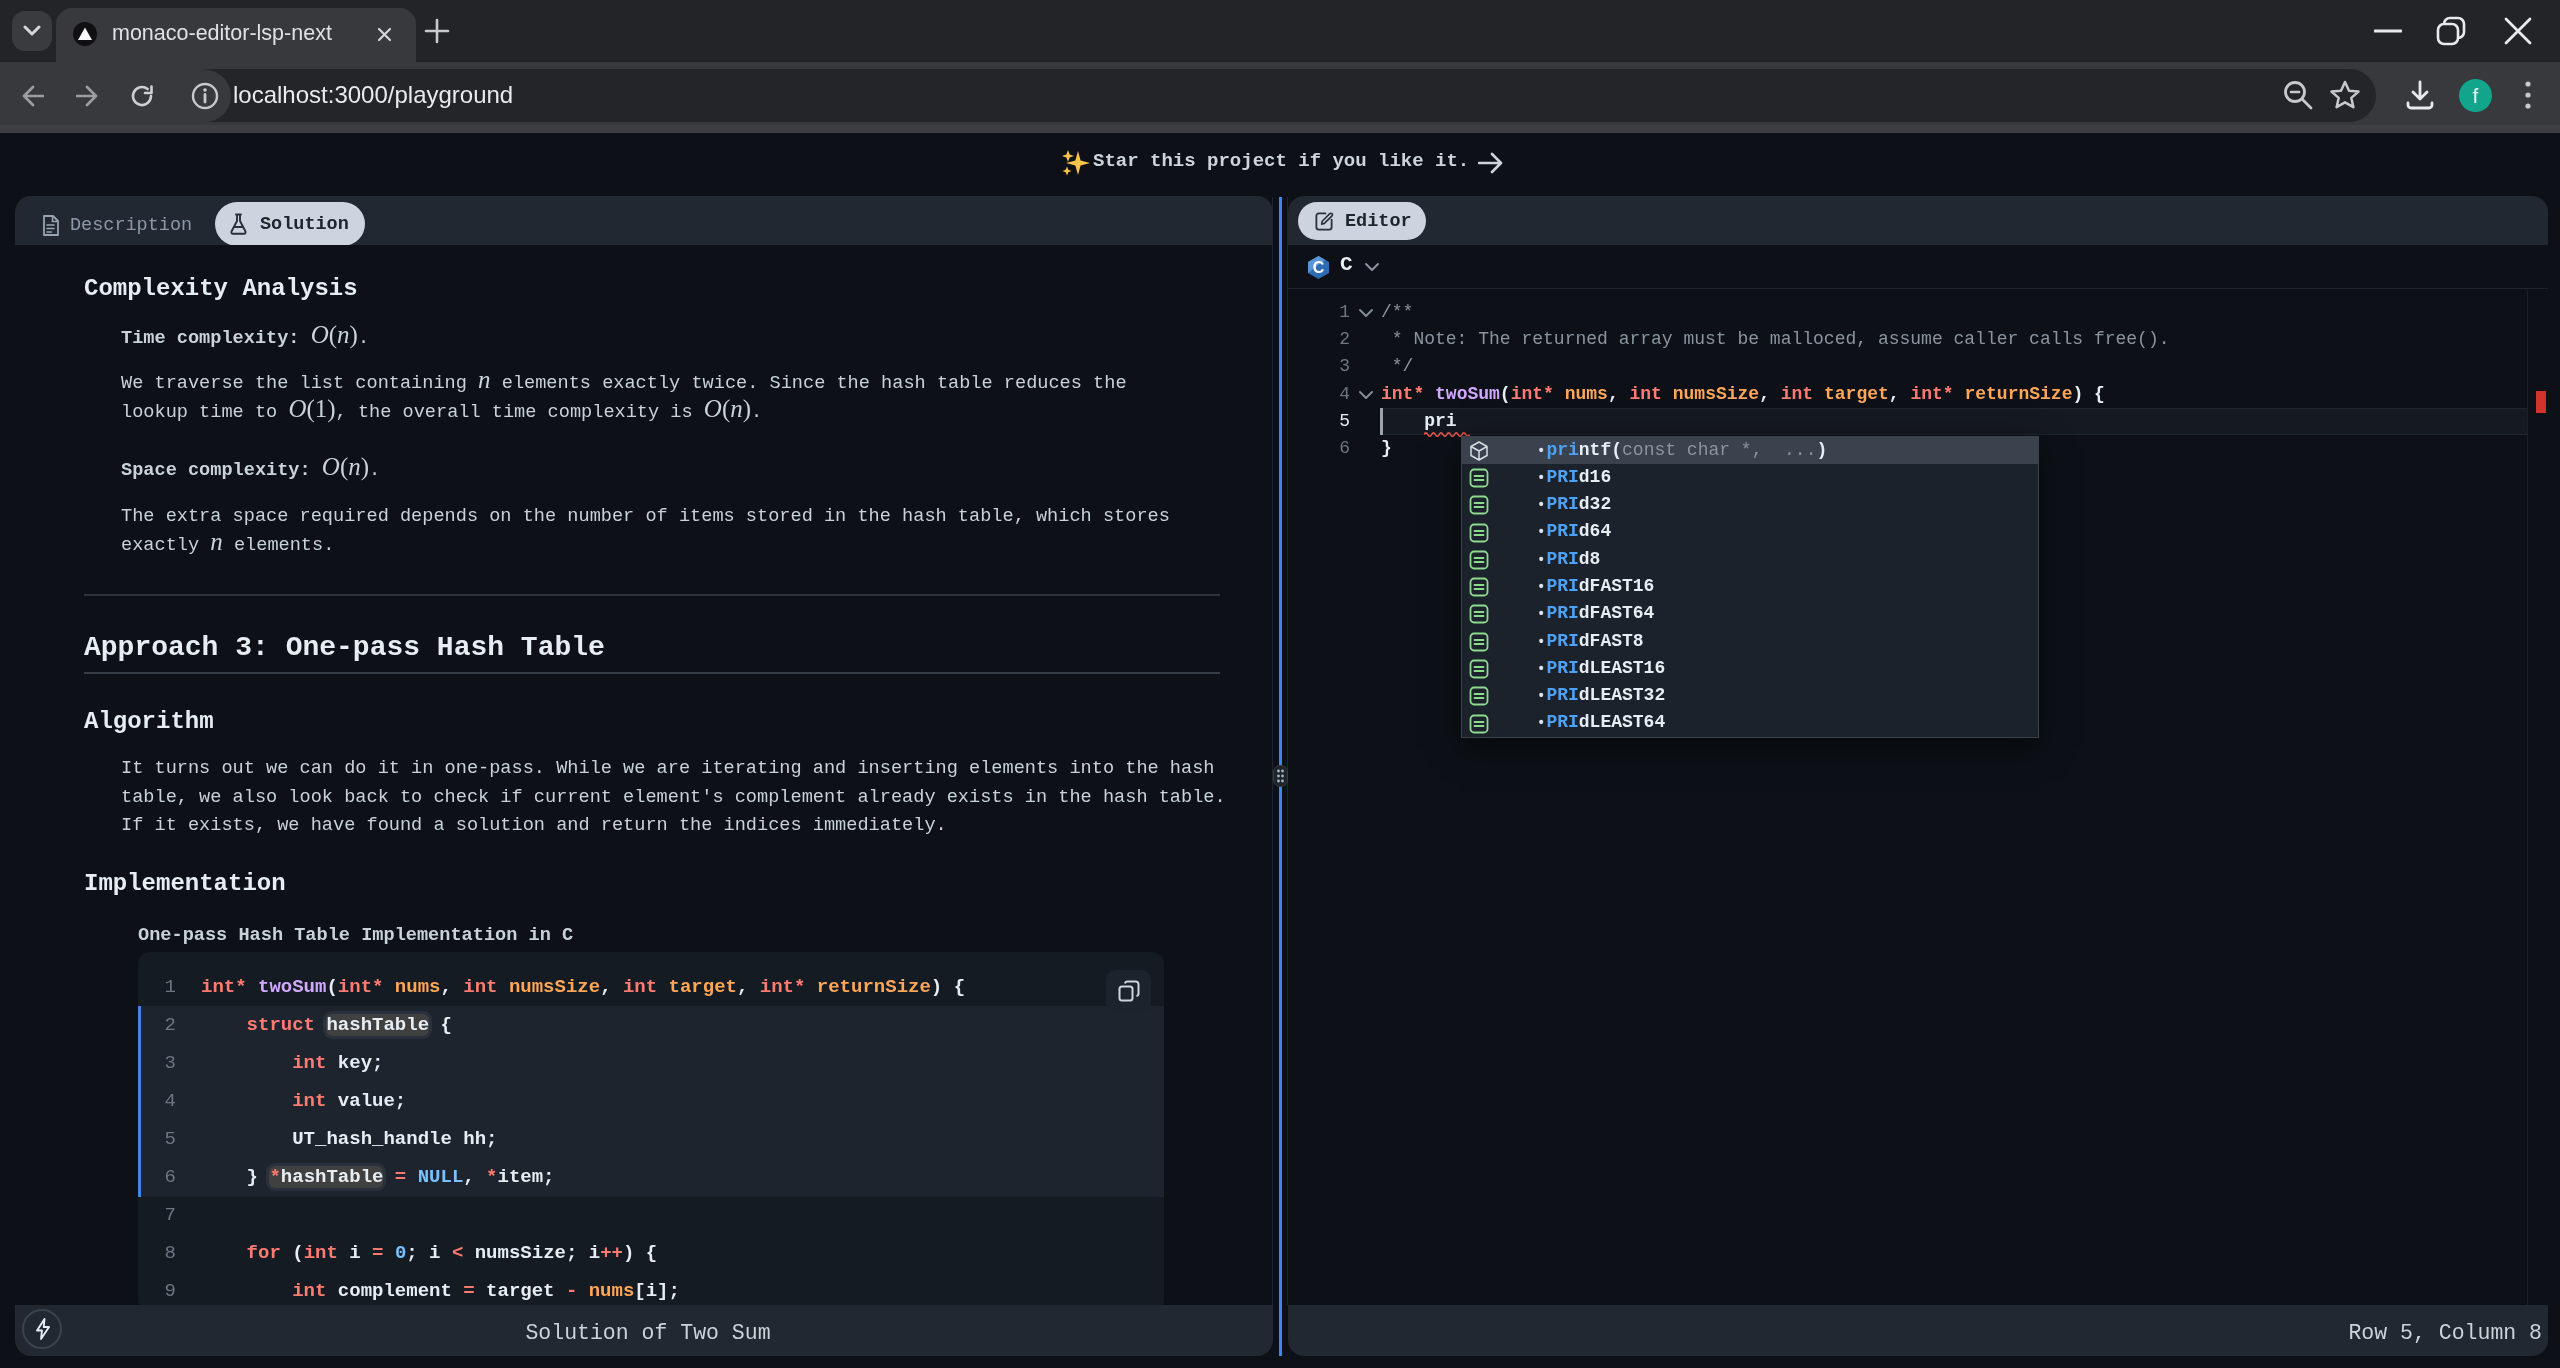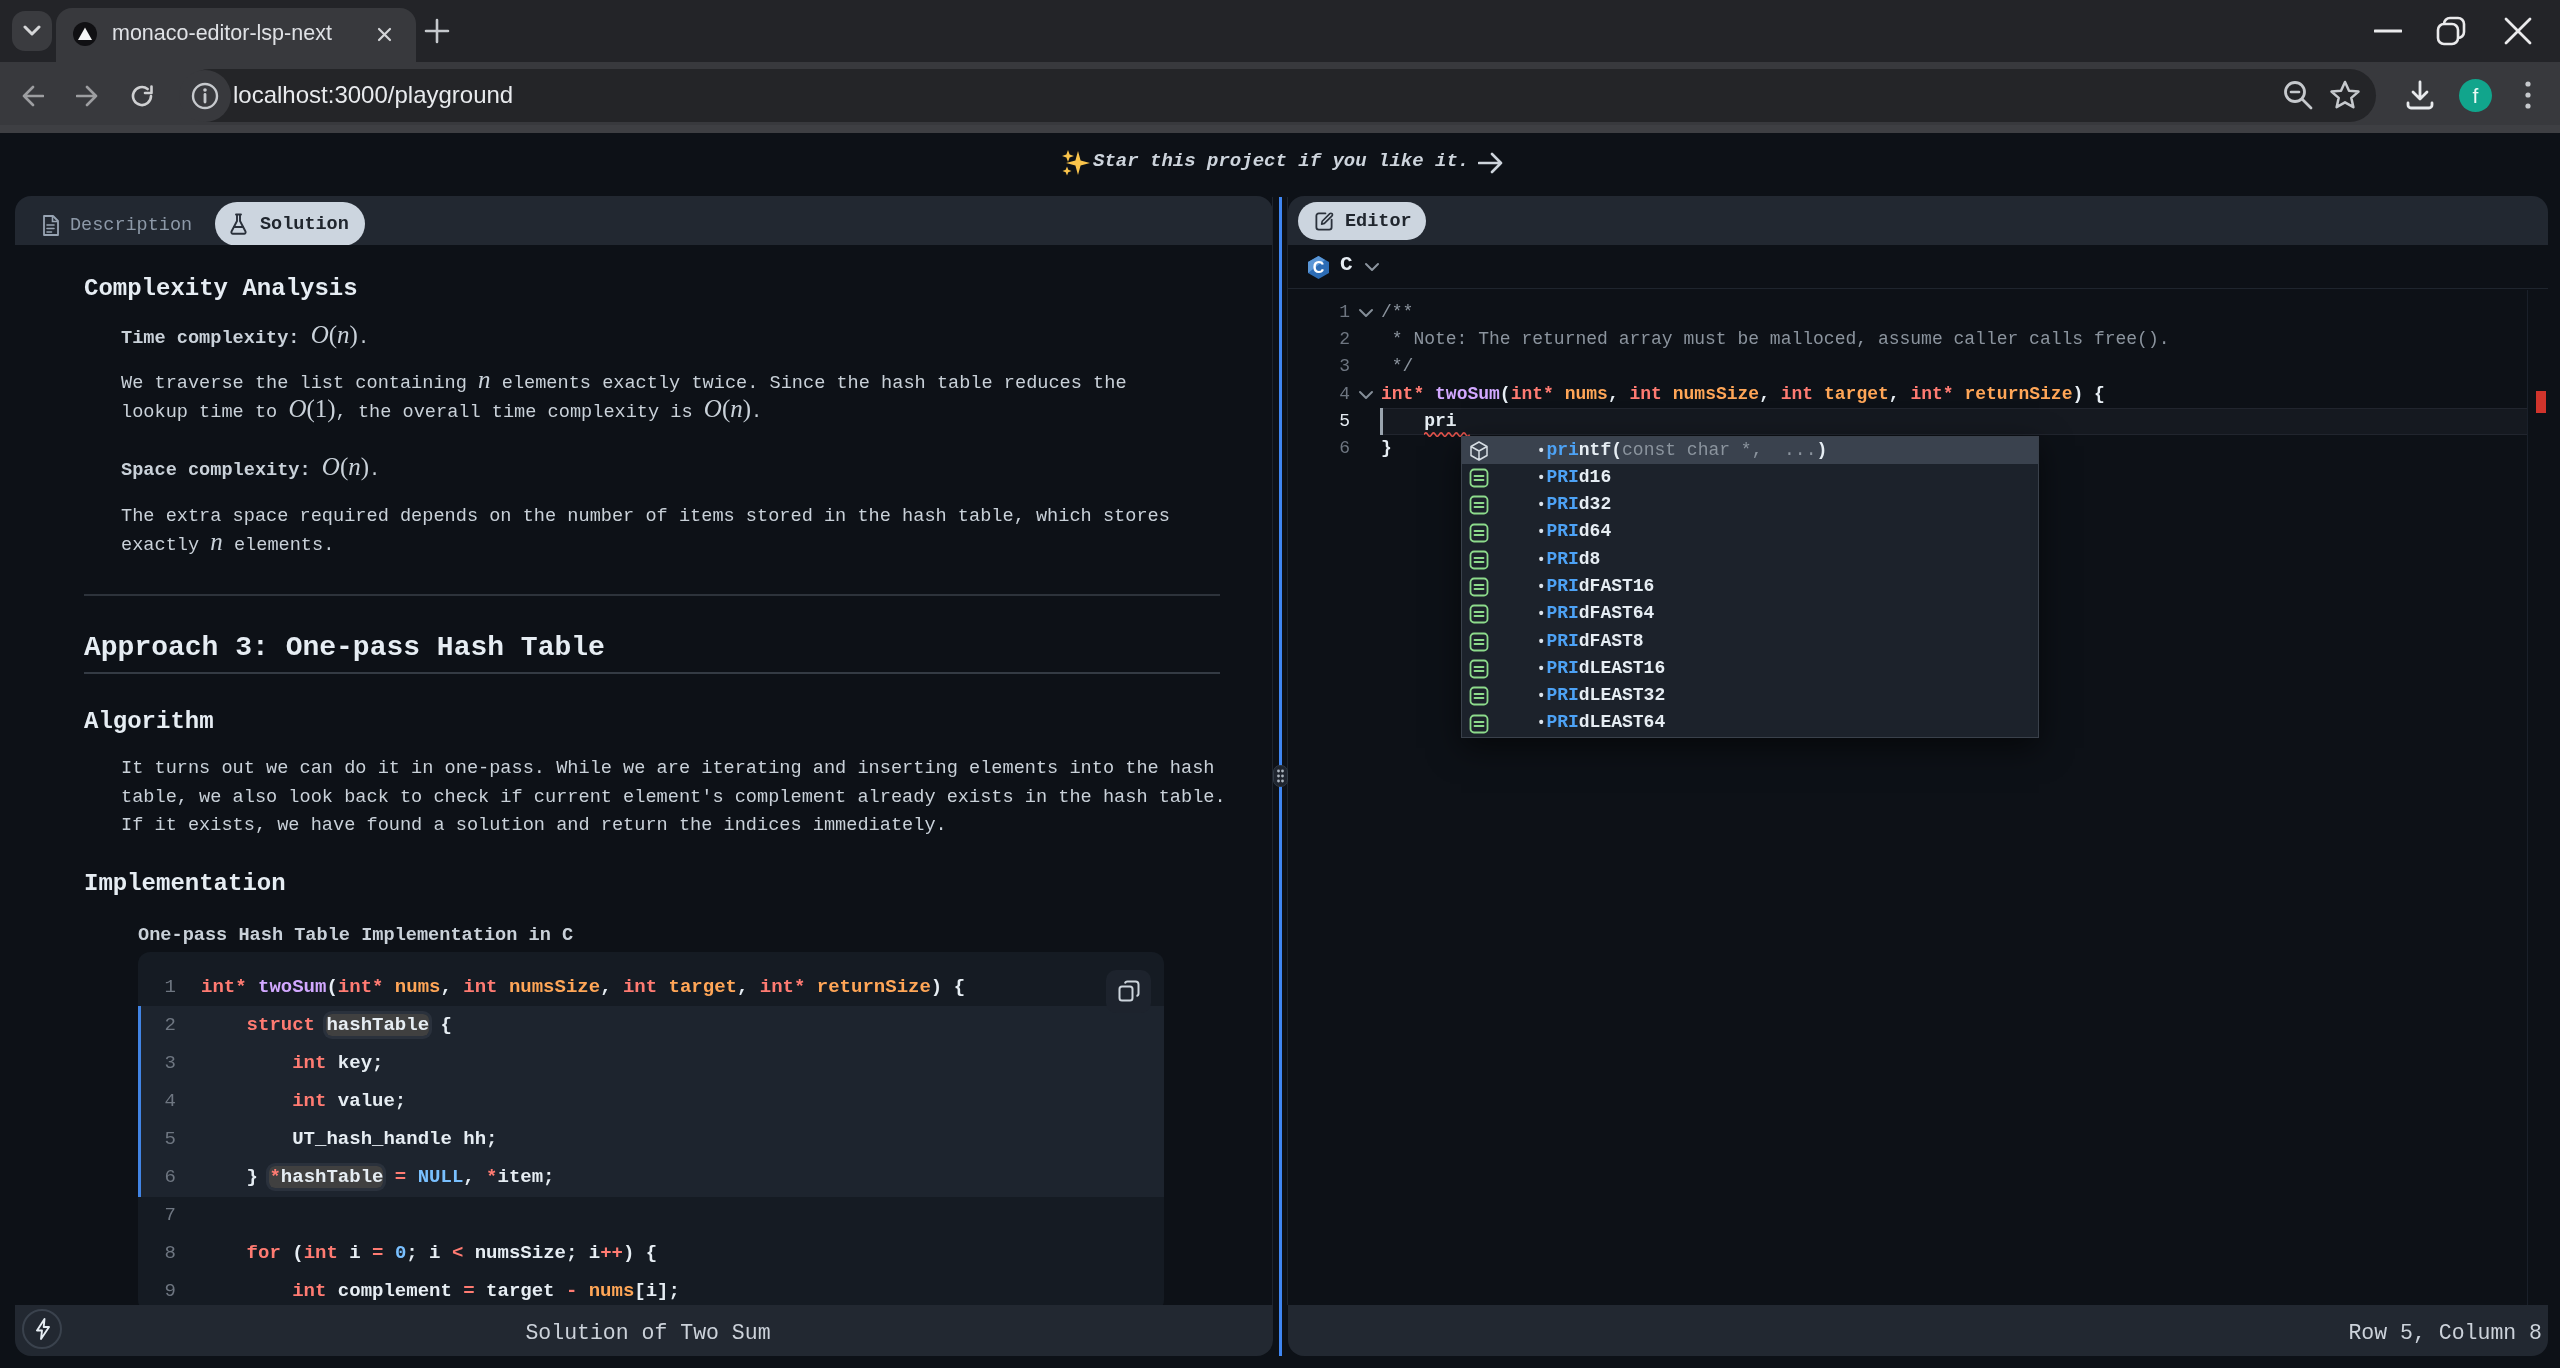--- a/index.html
+++ b/index.html
@@ -145,21 +145,21 @@
     </svg>
   </div>
 
   <div class="abs" id="banner"></div>
   <div class="abs" id="bannertext"></div>
   <svg class="abs" style="left:1056px;top:147px;" width="34" height="34" viewBox="0 0 34 34">
     <path d="M22 4 L24.6 13.4 L34 16 L24.6 18.6 L22 28 L19.4 18.6 L10 16 L19.4 13.4 Z" fill="#fac44b"></path>
     <path d="M12 3 L13.6 7.4 L18 9 L13.6 10.6 L12 15 L10.4 10.6 L6 9 L10.4 7.4 Z" fill="#fac44b"></path>
     <path d="M11 19.5 L12.3 22.7 L15.5 24 L12.3 25.3 L11 28.5 L9.7 25.3 L6.5 24 L9.7 22.7 Z" fill="#fac44b"></path>
   </svg>
-  <div class="abs" style="left:1093px;top:150px;font-size:19px;font-weight:bold;color:#cdd4dc;white-space:pre;font-style:italic;">Star this project if you like it.</div>
+  <div class="abs" style="left:1093px;top:150px;font-size:19px;font-weight:bold;color:#cdd4dc;white-space:pre;">Star this project if you like it.</div>
   <svg class="abs" style="left:1478px;top:152px;" width="26" height="22" viewBox="0 0 26 22">
     <path d="M1 11 L23 11 M14 2 L23 11 L14 20" stroke="#cdd4dc" stroke-width="2.6" fill="none" stroke-linecap="round" stroke-linejoin="round"></path>
   </svg>
 
   <div class="abs hdr" id="lhdr">
     <svg class="abs" style="left:27px;top:19px;" width="17" height="21" viewBox="0 0 17 21">
       <path d="M2 1 L11 1 L16 6 L16 20 L2 20 Z" fill="none" stroke="#98a4b3" stroke-width="1.8" stroke-linejoin="round"></path>
       <path d="M10.5 1.5 L10.5 6.5 L15.5 6.5" fill="none" stroke="#98a4b3" stroke-width="1.6"></path>
       <path d="M5 10 L12 10 M5 13.5 L12 13.5 M5 17 L9.5 17" stroke="#98a4b3" stroke-width="1.6" stroke-linecap="round"></path>
     </svg>

